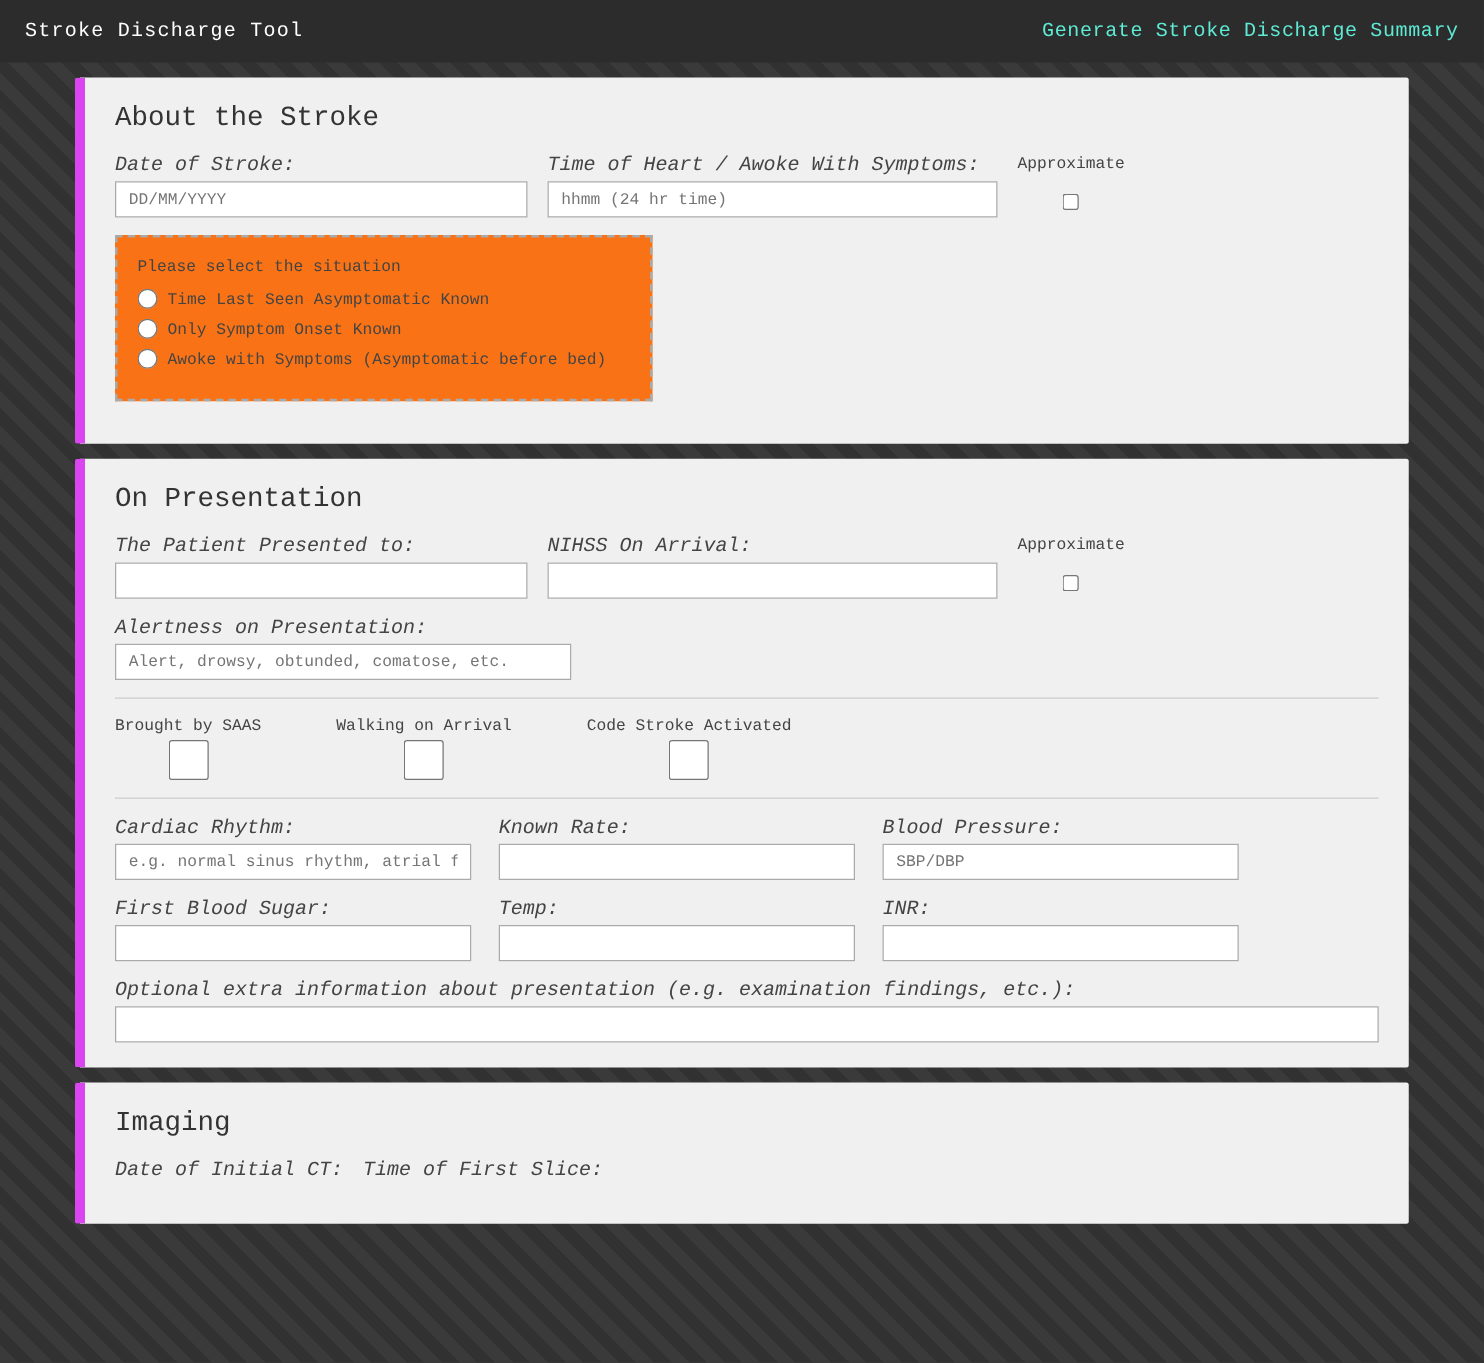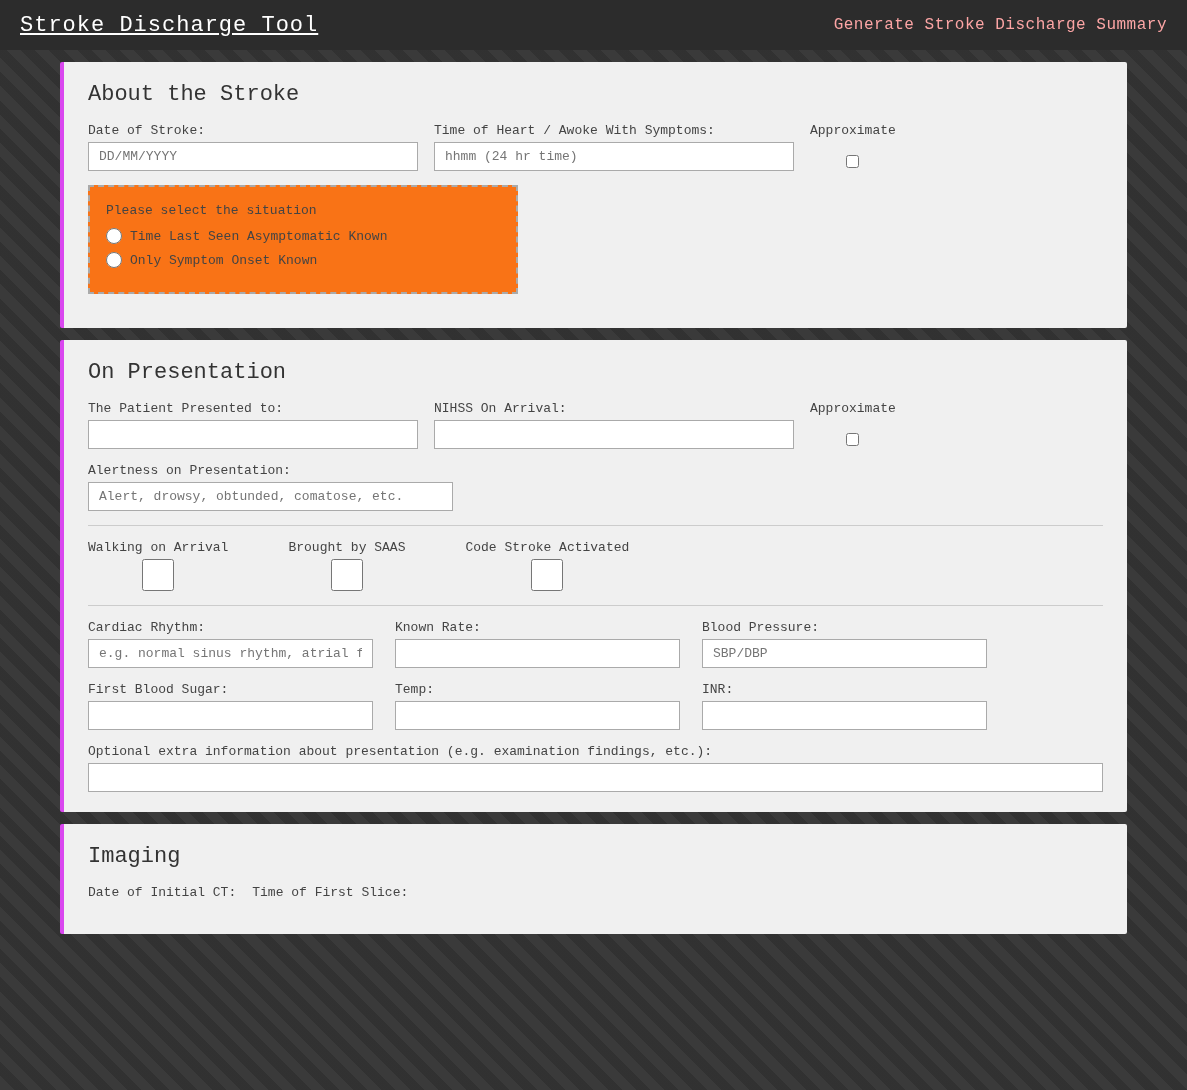--- a/index.html
+++ b/index.html
@@ -18,59 +18,59 @@
     #header {
       background-color: #2c2c2c;
       color: #ffffff;
       display: flex;
       justify-content: space-between;
       align-items: center;
       padding: 12px 20px;
       height: 50px;
     }
     #header h1 {
-      font-size: 22px;
+      font-size: 16px;
       font-weight: normal;
       letter-spacing: 1px;
-      text-decoration: underline;
     }
     #header .generate-btn {
-      color: #fca5a5;
+      color: #5eead4;
       font-size: 16px;
       cursor: pointer;
       letter-spacing: 0.5px;
     }
     .section-container {
       background-color: #f0f0f0;
       margin: 12px 60px;
       border-radius: 2px;
       padding: 20px 24px;
-      border-left: 4px solid #d946ef;
+      border-left: 8px solid #d946ef;
     }
     .section-title {
       font-size: 22px;
       font-weight: normal;
       color: #333;
       margin-bottom: 16px;
     }
     .form-row {
       display: flex;
       align-items: flex-start;
       gap: 16px;
       margin-bottom: 14px;
       flex-wrap: wrap;
     }
     .form-group {
       display: flex;
       flex-direction: column;
       gap: 4px;
     }
     .form-group label {
-      font-size: 13px;
-      color: #444;
+      font-size: 16px;
+      color: #444;
+      font-style: italic;
     }
     .form-group input[type="text"],
     .form-group input[type="date"] {
       border: 1px solid #aaa;
       background: #fff;
       padding: 6px 10px;
       font-family: 'Courier New', Courier, monospace;
       font-size: 13px;
       color: #888;
     }
@@ -197,20 +197,24 @@
     <div class="situation-box">
       <div class="situation-title">Please select the situation</div>
       <div class="radio-option">
         <input type="radio" name="situation" id="sit1" style="">
         <label for="sit1">Time Last Seen Asymptomatic Known</label>
       </div>
       <div class="radio-option">
         <input type="radio" name="situation" id="sit2" style="">
         <label for="sit2">Only Symptom Onset Known</label>
       </div>
+      <div class="radio-option">
+        <input type="radio" name="situation" id="sit3" style="">
+        <label for="sit3">Awoke with Symptoms (Asymptomatic before bed)</label>
+      </div>
     </div>
 
   </div>
 </div>
 
 <div class="section-container">
   <h2 class="section-title">On Presentation</h2>
 
   <div class="form-row">
     <div class="form-group">
@@ -231,25 +235,25 @@
     <div class="form-group">
       <label>Alertness on Presentation:</label>
       <input type="text" class="alertness-input" placeholder="Alert, drowsy, obtunded, comatose, etc." style="">
     </div>
   </div>
 
   <hr class="horizontal-rule">
 
   <div class="checkbox-row">
     <div class="checkbox-item">
+      <label>Brought by SAAS</label>
+      <input type="checkbox" style="">
+    </div>
+    <div class="checkbox-item">
       <label>Walking on Arrival</label>
-      <input type="checkbox" style="">
-    </div>
-    <div class="checkbox-item">
-      <label>Brought by SAAS</label>
       <input type="checkbox" style="">
     </div>
     <div class="checkbox-item">
       <label>Code Stroke Activated</label>
       <input type="checkbox" style="">
     </div>
   </div>
 
   <hr class="horizontal-rule">
 

